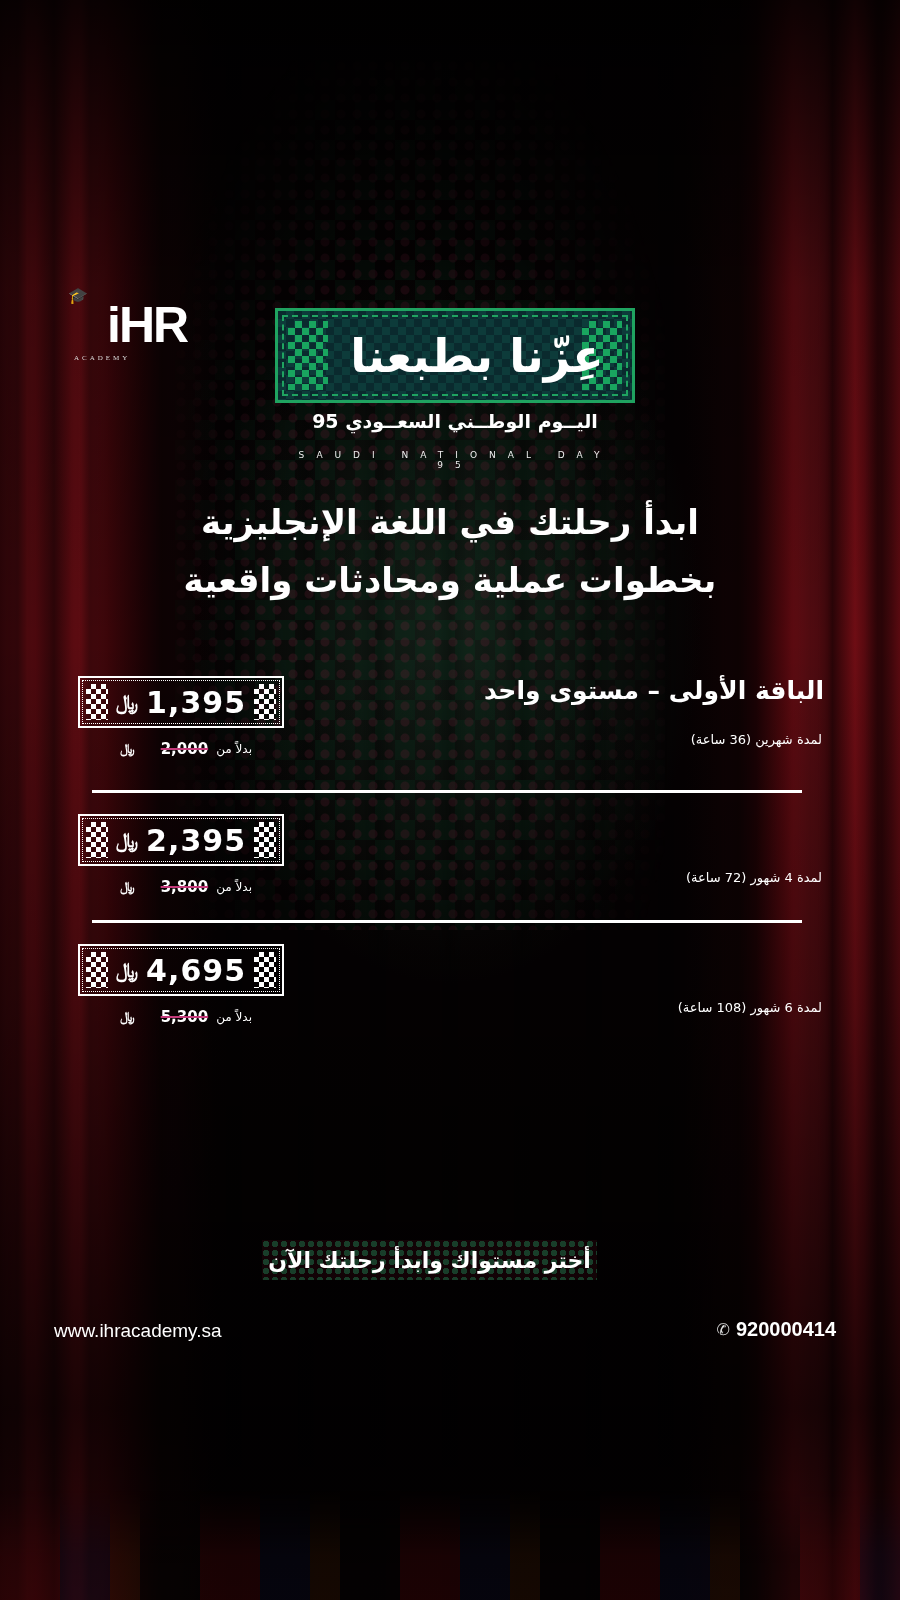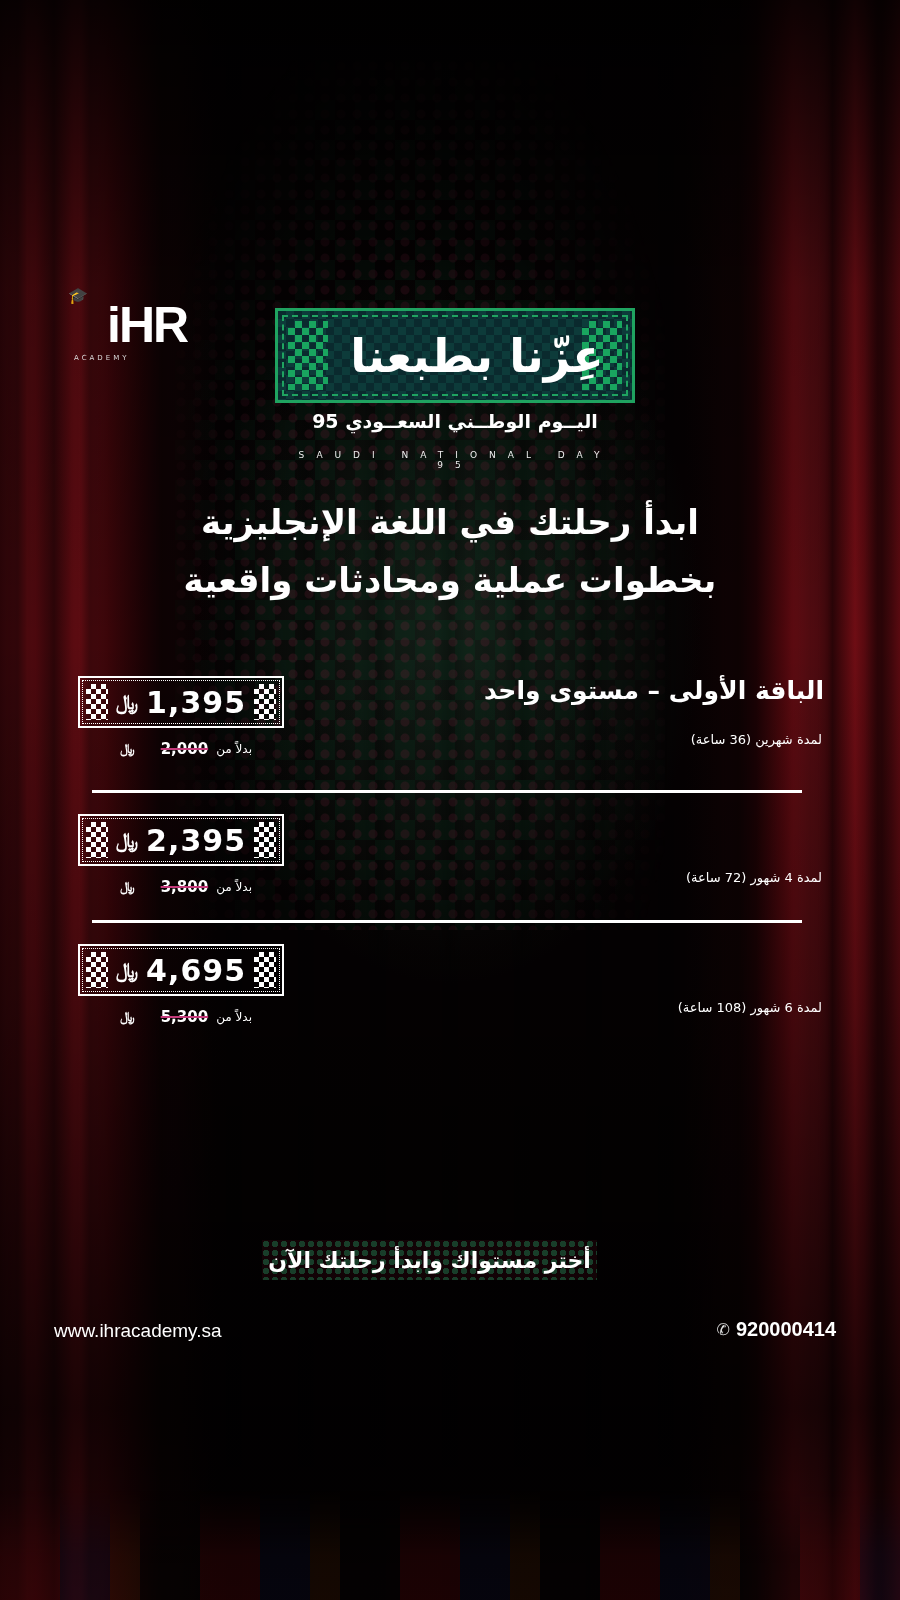--- a/index.html
+++ b/index.html
@@ -46,21 +46,21 @@
   }
 
   
   .logo { position: absolute; left: 64px; top: 284px; width: 90px; height: 80px; }
   .logo-mark {
     font-family: Liberation Sans, sans-serif; font-weight: bold; font-size: 50px; line-height: 50px;
     color: #fff; letter-spacing: -2px; position: absolute; left: 4px; top: 16px; margin-left: 39px;
   }
   .logo-cap { position: absolute; left: 4px; top: 2px; font-size: 16px; }
   .logo-sub {
-    position: absolute; left: 10px; top: 70px; font-size: 7px; letter-spacing: 3px; color: #ddd;
+    position: absolute; left: 10px; top: 70px; font-size: 7px; letter-spacing: 3px; color: #ddd; font-family: Liberation Serif, serif;
   }
 
   
   .nd-box {
     position: absolute; left: 275px; top: 308px; width: 360px; height: 95px;
     border: 3px solid #1fa360;
     background:
       repeating-conic-gradient(#0d3b3a 0 25%, #0a2a2e 0 50%) 0 0/16px 16px;
     display: flex; align-items: center; justify-content: center;
     outline: 2px dashed #1fa360; outline-offset: -9px; padding-left: 44px;

